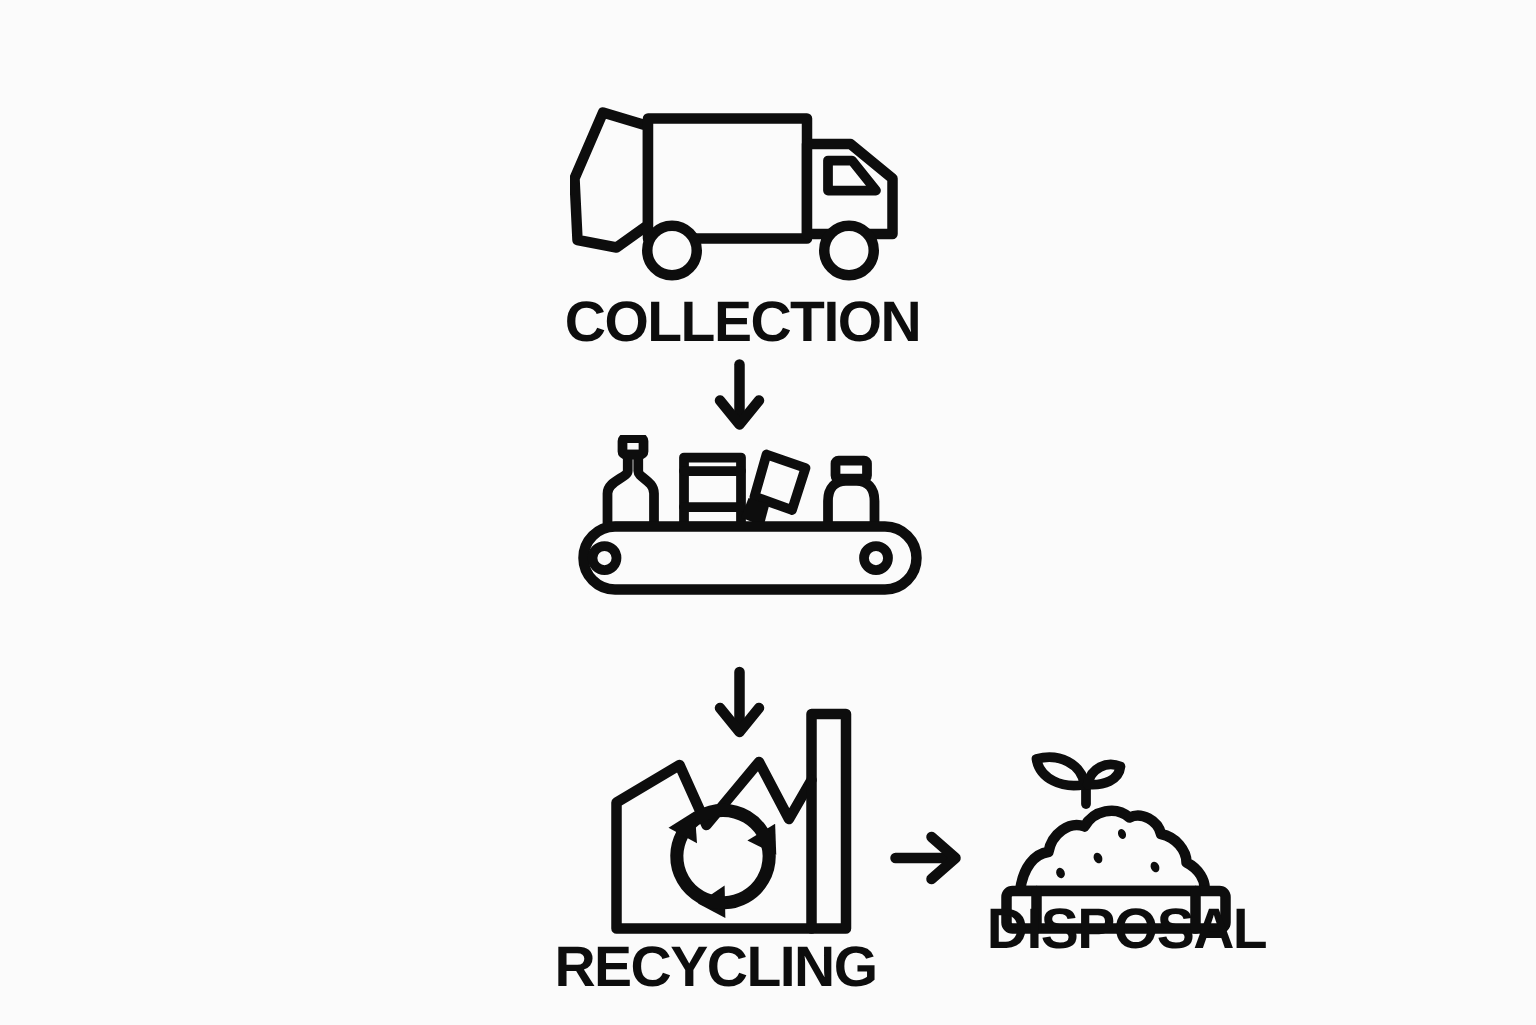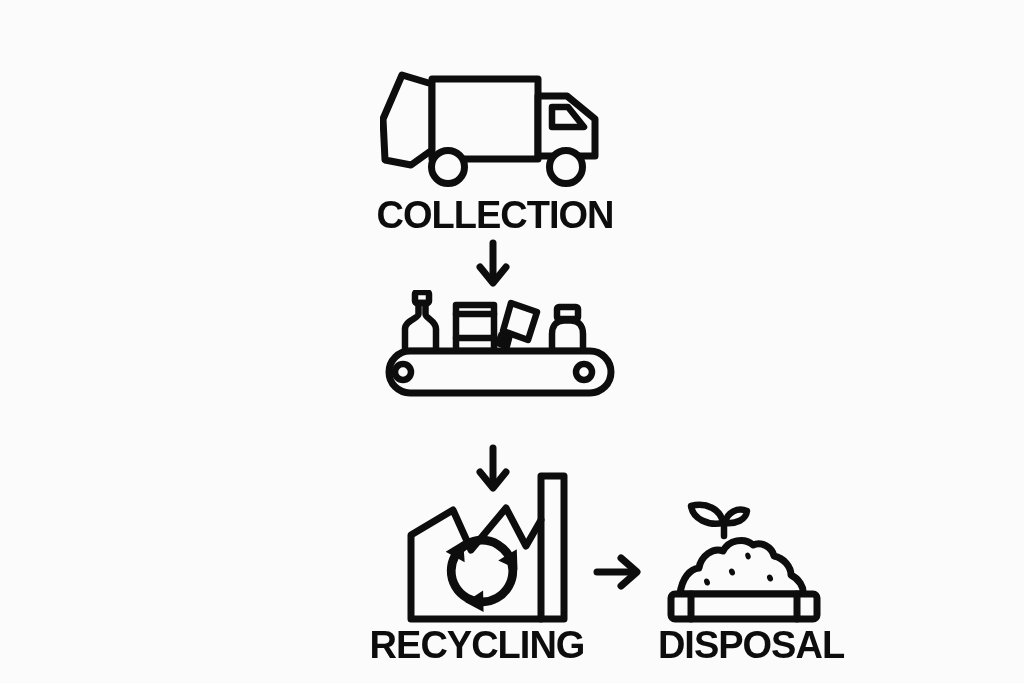--- a/index.html
+++ b/index.html
@@ -104,15 +104,15 @@
       <path class="shp thin" d="M67,33 C78,34 88,30 89,21 C80,17 69,22 67,33 Z"></path>
       <path class="shp" d="M22,104 C24,88 32,79 41,78 C43,66 55,57 65,61 C71,50 86,47 95,55 C103,51 114,57 116,66 C126,68 133,77 133,85 C141,89 146,97 145,104 Z"></path>
       <ellipse class="solid" cx="49" cy="92" rx="2.8" ry="3.6" transform="rotate(-20 49 92)"></ellipse>
       <ellipse class="solid" cx="74" cy="82" rx="2.8" ry="3.6" transform="rotate(-25 74 82)"></ellipse>
       <ellipse class="solid" cx="90" cy="66" rx="2.6" ry="3.4" transform="rotate(-20 90 66)"></ellipse>
       <ellipse class="solid" cx="112" cy="88" rx="2.8" ry="3.6" transform="rotate(-25 112 88)"></ellipse>
       <rect class="shp" x="13" y="104" width="146" height="25" rx="4"></rect>
       <path class="ln" d="M33,104 V129 M139,104 V129"></path>
     </svg>
   </div>
-  <div class="step-label" style="left:586px; top:591px;">DISPOSAL</div>
+  <div class="step-label" style="left:586px; top:566px;">DISPOSAL</div>
 
 </div>
 
 </body></html>

